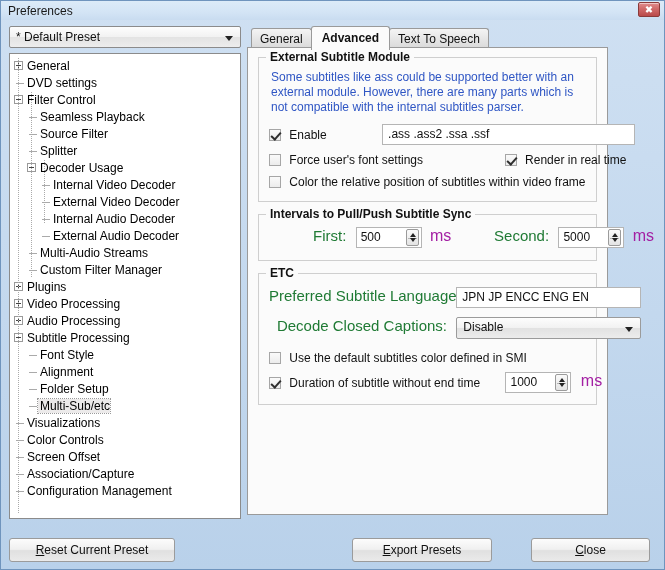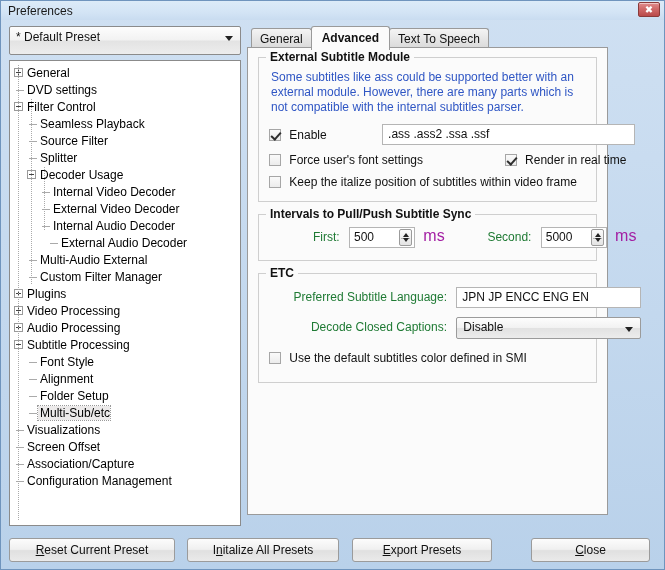--- a/index.html
+++ b/index.html
@@ -49,21 +49,21 @@
     left: 0; top: 19px; right: 0; bottom: 0;
     padding: 7px 8px 0 8px;
   }
   
   #leftcol {
     position: absolute;
     left: 8px; top: 6px;
     width: 232px;
   }
   .combo {
-    height: 29px;
+    height: 22px;
     border: 1px solid #8b8b8b;
     border-radius: 2px;
     background: linear-gradient(to bottom,#fdfdfd 0%, #f2f2f2 48%, #e3e3e3 52%, #ededed 100%);
     position: relative;
     padding: 3px 22px 0 6px;
     font-size: 12px;
     color: #111;
     cursor: pointer;
     white-space: nowrap;
     overflow: hidden;
@@ -256,21 +256,21 @@
     position: absolute; left: 3px;
     width: 0; height: 0;
     border-left: 3px solid transparent;
     border-right: 3px solid transparent;
   }
   .spin .btns .up { top: 3px; border-bottom: 4px solid #222; }
   .spin .btns .dn { bottom: 3px; border-top: 4px solid #222; }
   .spin .btns .sep {
     position:absolute; left:1px; right:1px; top:8px; height:1px; background:#b4b4b4;
   }
-  .glabel { color: #1f7a34; font-size: 12px; }
+  .glabel { color: #1f7a34; font-size: 15px; }
   .unit { color: #a31fa3; font-size: 16px; }
   .dropdown {
     display: inline-block;
     vertical-align: middle;
     height: 22px;
     border: 1px solid #9b9b9b;
     border-radius: 2px;
     background: linear-gradient(to bottom,#fdfdfd 0%, #f2f2f2 48%, #e2e2e2 52%, #ececec 100%);
     position: relative;
     padding: 2px 22px 0 6px;
@@ -332,32 +332,33 @@
           <div class="tnode" style="padding-left: 4px;"><span class="tbox plus"></span><span class="lbl">General</span></div>
           <div class="tnode" style="padding-left: 4px;"><span class="tdash"></span><span class="lbl">DVD settings</span></div>
           <div class="tnode" style="padding-left: 4px;"><span class="tbox"></span><span class="lbl">Filter Control</span></div>
           <div class="tnode" style="padding-left: 17px;"><span class="tdash"></span><span class="lbl">Seamless Playback</span></div>
           <div class="tnode" style="padding-left: 17px;"><span class="tdash"></span><span class="lbl">Source Filter</span></div>
           <div class="tnode" style="padding-left: 17px;"><span class="tdash"></span><span class="lbl">Splitter</span></div>
           <div class="tnode" style="padding-left: 17px;"><span class="tbox"></span><span class="lbl">Decoder Usage</span></div>
           <div class="tnode" style="padding-left: 30px;"><span class="tdash"></span><span class="lbl">Internal Video Decoder</span></div>
           <div class="tnode" style="padding-left: 30px;"><span class="tdash"></span><span class="lbl">External Video Decoder</span></div>
           <div class="tnode" style="padding-left: 30px;"><span class="tdash"></span><span class="lbl">Internal Audio Decoder</span></div>
-          <div class="tnode" style="padding-left: 30px; margin-left: 8px;"><span class="tdash"></span><span class="lbl">External Audio Decoder</span></div>
-          <div class="tnode" style="padding-left: 17px;"><span class="tdash"></span><span class="lbl">Multi-Audio External</span></div>
+          <div class="tnode" style="padding-left: 30px;"><span class="tdash"></span><span class="lbl">External Audio Decoder</span></div>
+          <div class="tnode" style="padding-left: 17px;"><span class="tdash"></span><span class="lbl">Multi-Audio Streams</span></div>
           <div class="tnode" style="padding-left: 17px;"><span class="tdash"></span><span class="lbl">Custom Filter Manager</span></div>
           <div class="tnode" style="padding-left: 4px;"><span class="tbox plus"></span><span class="lbl">Plugins</span></div>
           <div class="tnode" style="padding-left: 4px;"><span class="tbox plus"></span><span class="lbl">Video Processing</span></div>
           <div class="tnode" style="padding-left: 4px;"><span class="tbox plus"></span><span class="lbl">Audio Processing</span></div>
           <div class="tnode" style="padding-left: 4px;"><span class="tbox"></span><span class="lbl">Subtitle Processing</span></div>
           <div class="tnode" style="padding-left: 17px;"><span class="tdash"></span><span class="lbl">Font Style</span></div>
           <div class="tnode" style="padding-left: 17px;"><span class="tdash"></span><span class="lbl">Alignment</span></div>
           <div class="tnode" style="padding-left: 17px;"><span class="tdash"></span><span class="lbl">Folder Setup</span></div>
           <div class="tnode" style="padding-left: 17px;"><span class="tdash"></span><span class="lbl" style="background: rgb(236, 234, 234); outline: rgb(154, 154, 154) dotted 1px;">Multi-Sub/etc</span></div>
           <div class="tnode" style="padding-left: 4px;"><span class="tdash"></span><span class="lbl">Visualizations</span></div>
+          <div class="tnode" style="padding-left: 4px;"><span class="tdash"></span><span class="lbl">Color Controls</span></div>
           <div class="tnode" style="padding-left: 4px;"><span class="tdash"></span><span class="lbl">Screen Offset</span></div>
           <div class="tnode" style="padding-left: 4px;"><span class="tdash"></span><span class="lbl">Association/Capture</span></div>
           <div class="tnode" style="padding-left: 4px;"><span class="tdash"></span><span class="lbl">Configuration Management</span></div>
           <div class="vline" style="left: 8px; top: 4px; bottom: 4px;"></div>
           <div class="vline" style="left: 21px; top: 38px; height: 185px;"></div>
           <div class="vline" style="left: 34px; top: 106px; height: 64px;"></div>
         </div>
     </div>
 
     <div id="rightcol">
@@ -378,21 +379,21 @@
           <div class="cbrow">
             <span class="cb"></span>
             <label>Force user's font settings</label>
             <span style="display:inline-block;width:75px;"></span>
             <span class="cb on"></span>
             <label>Render in real time</label>
           </div>
 
           <div class="cbrow" style="margin-bottom:2px;">
             <span class="cb"></span>
-            <label>Keep the italize position of subtitles within video frame</label>
+            <label>Color the relative position of subtitles within video frame</label>
           </div>
         </div>
 
         <div class="group" style="padding-bottom:12px;">
           <div class="glegend">Intervals to Pull/Push Subtitle Sync</div>
           <div style="padding-left:44px; white-space:nowrap;">
             <span class="glabel">First:</span>
             <span class="spin" style="width:66px; margin-left:6px;">
               <span class="val">500</span>
               <span class="btns">
@@ -432,31 +433,41 @@
               <span>Disable</span>
               <span class="arrow"></span>
             </span>
           </div>
 
           <div class="cbrow">
             <span class="cb"></span>
             <label>Use the default subtitles color defined in SMI</label>
           </div>
 
+          <div class="cbrow" style="margin-bottom:1px;">
+            <span class="cb on"></span>
+            <label>Duration of subtitle without end time</label>
+            <span class="spin" style="width:66px;margin-left:22px;">
+              <span class="val">1000</span>
+              <span class="btns">
+                <span class="up"></span>
+                <span class="sep"></span>
+                <span class="dn"></span>
+              </span>
+            </span>
+            <span class="unit" style="margin-left:6px;">ms</span>
+          </div>
         </div>
 
       </div>
     </div>
 
     <div id="btnbar">
       <div class="btn" style="left:8px; width:166px;">
         <span></span><u>R</u><span>eset Current Preset</span>
-      </div>
-      <div class="btn" style="left:186px; width:152px;">
-        <span>I</span><u>n</u><span>italize All Presets</span>
       </div>
       <div class="btn" style="left:351px; width:140px;">
         <span></span><u>E</u><span>xport Presets</span>
       </div>
       <div class="btn" style="left:530px; width:119px;">
         <span></span><u>C</u><span>lose</span>
       </div>
     </div>
 
   </div>

